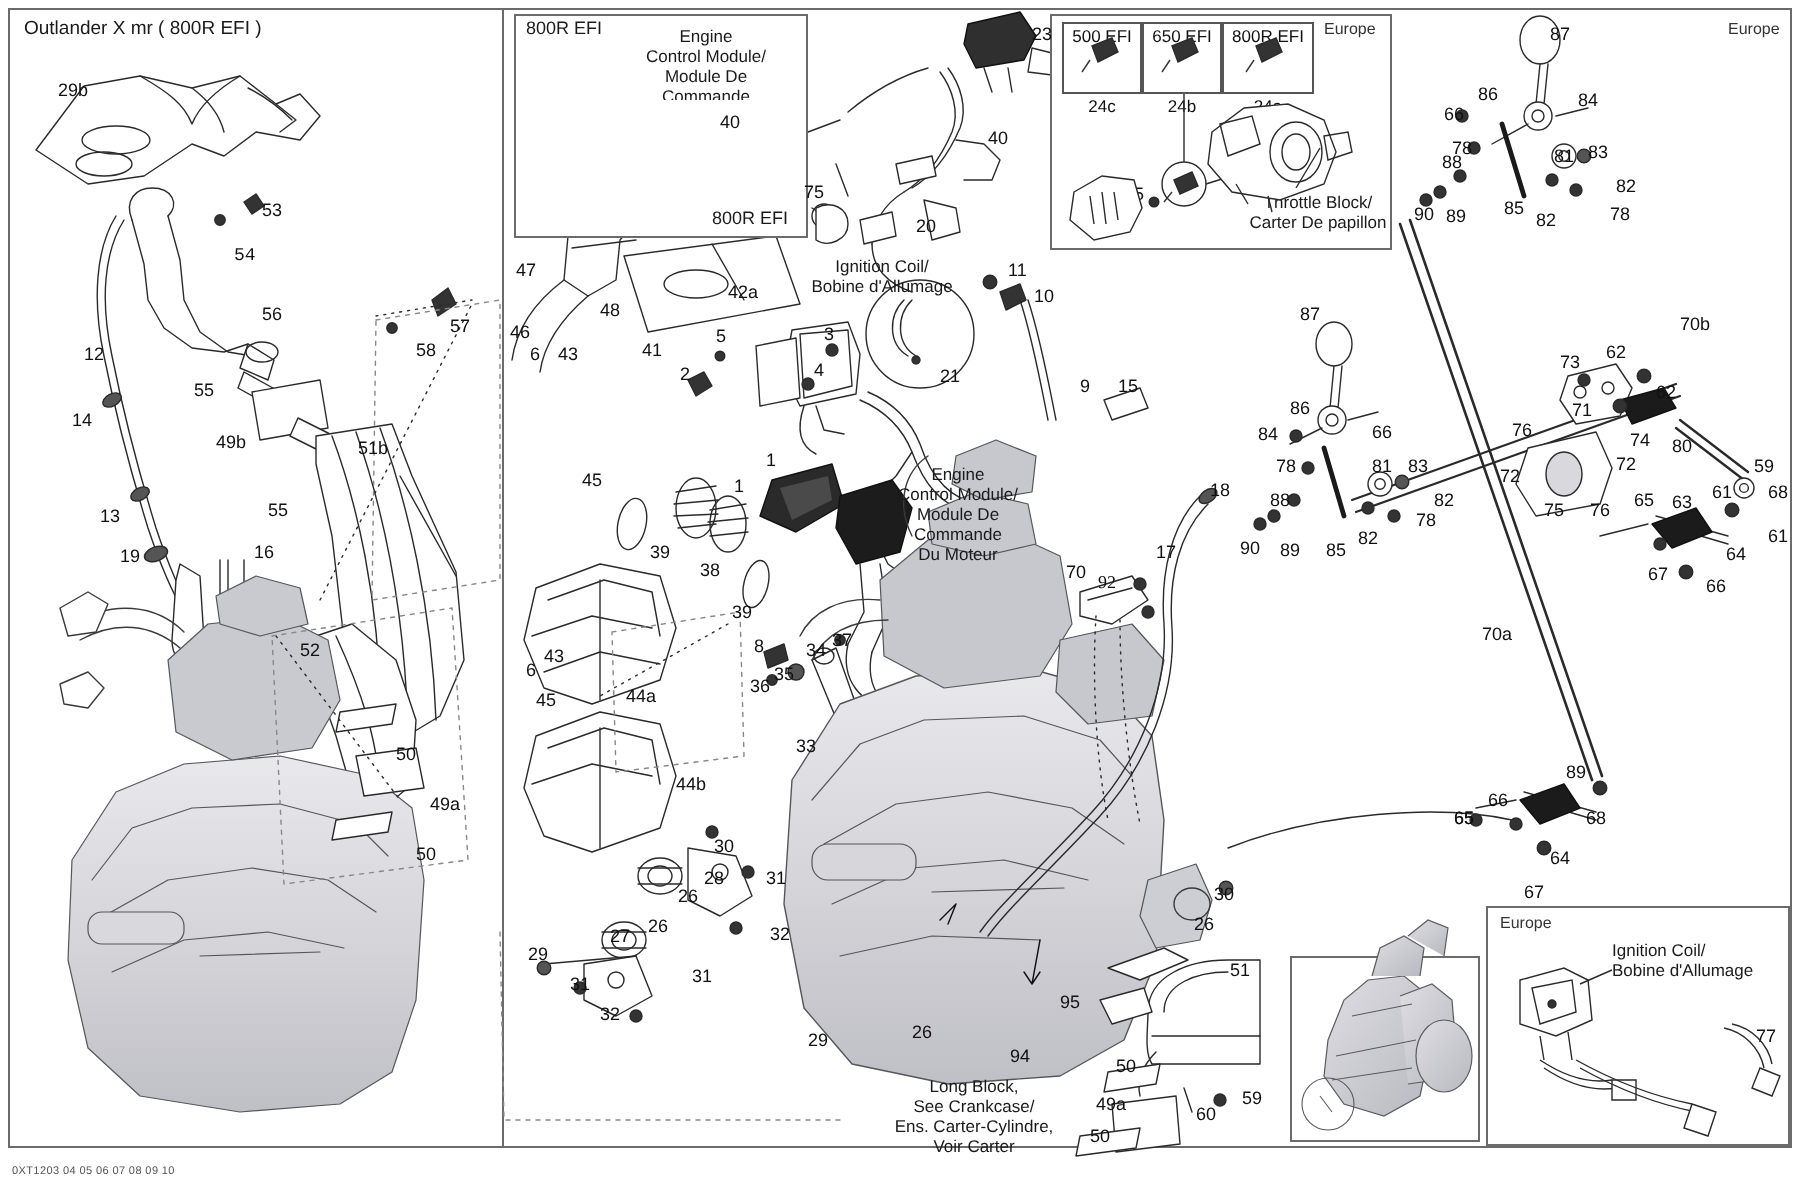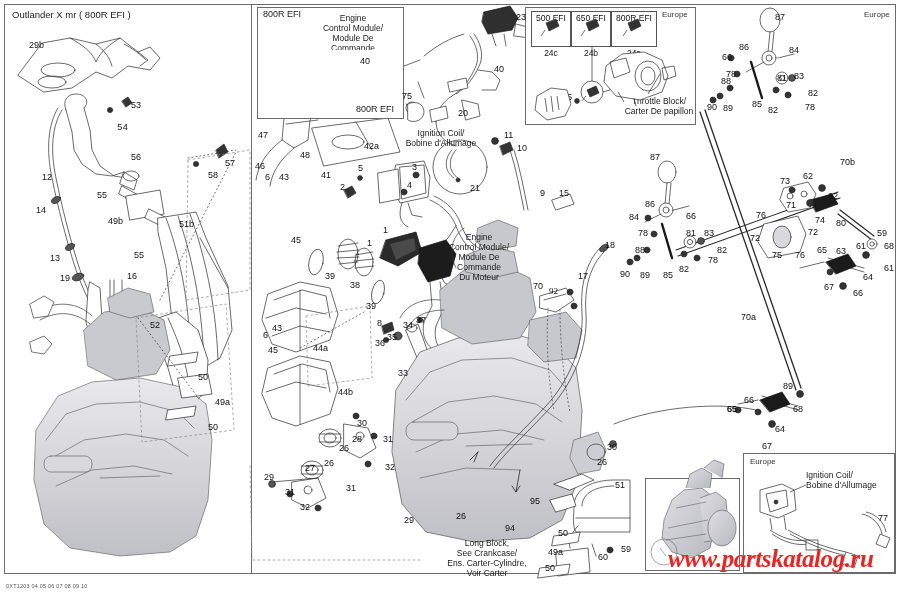--- a/index.html
+++ b/index.html
@@ -561,21 +561,20 @@
 Commande
 Du Moteur</div>
 
   <div class="lbl c" style="left:432px;top:538px;width:110px;">Long Block,
 See Crankcase/
 Ens. Carter-Cylindre,
 Voir Carter</div>
 
   <div class="footer" style="left:6px;top:583px;">0XT1203 04 05 06 07 08 09 10</div>
 
-  <div class="wm">www.partskatalog.ru</div>
 
   <div id="callout-layer">
       <div class="num" style="left: 29px; top: 40px;">29b</div>
       <div class="num" style="left: 131px; top: 100px;">53</div>
       <div class="num" style="left: 117px; top: 123px; font-family: Liberation Mono, monospace;">54</div>
       <div class="num" style="left: 42px; top: 172px;">12</div>
       <div class="num" style="left: 131px; top: 152px;">56</div>
       <div class="num" style="left: 97px; top: 190px;">55</div>
       <div class="num" style="left: 36px; top: 205px;">14</div>
       <div class="num" style="left: 108px; top: 216px;">49b</div>

